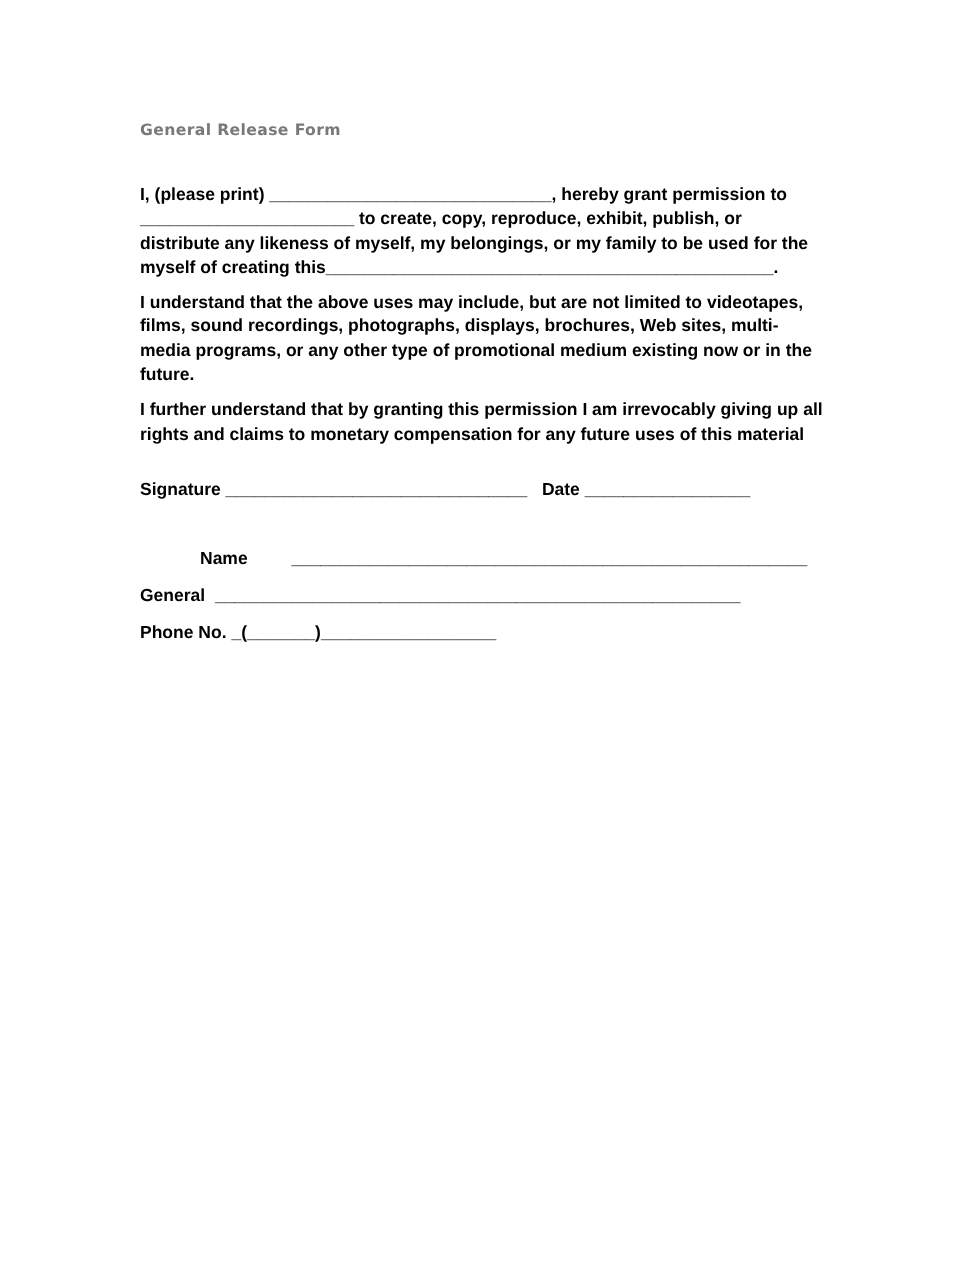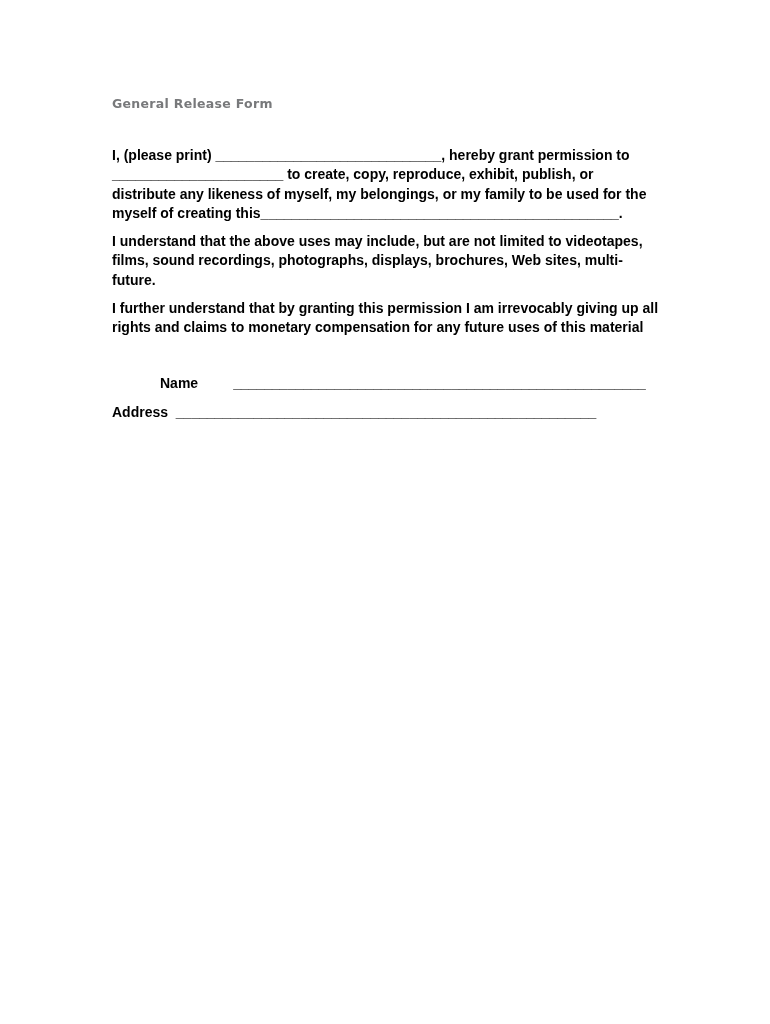--- a/index.html
+++ b/index.html
@@ -64,25 +64,28 @@
     <div data-name="paragraphs">
         <div class="para" data-name="grant-permission-paragraph">
           <div class="line" data-name="paragraph-line"><span class="txt" data-name="text-run">I, (please print) </span><span class="blank" data-name="printed-name-field">_____________________________</span><span class="txt" data-name="text-run">, hereby grant permission to</span></div>
           <div class="line" data-name="paragraph-line"><span class="blank" data-name="grantee-field">______________________</span><span class="txt" data-name="text-run"> to create, copy, reproduce, exhibit, publish, or</span></div>
           <div class="line" data-name="paragraph-line"><span class="txt" data-name="text-run">distribute any likeness of myself, my belongings, or my family to be used for the</span></div>
           <div class="line" data-name="paragraph-line"><span class="txt" data-name="text-run">myself of creating this</span><span class="blank" data-name="purpose-field">______________________________________________</span><span class="txt" data-name="text-run">.</span></div>
         </div>
         <div class="para" data-name="uses-paragraph">
           <div class="line" data-name="paragraph-line"><span class="txt" data-name="text-run">I understand that the above uses may include, but are not limited to videotapes,</span></div>
           <div class="line" data-name="paragraph-line"><span class="txt" data-name="text-run">films, sound recordings, photographs, displays, brochures, Web sites, multi-</span></div>
+          <div class="line" data-name="paragraph-line"><span class="txt" data-name="text-run">media programs, or any other type of promotional medium existing now or in the</span></div>
           <div class="line" data-name="paragraph-line"><span class="txt" data-name="text-run">future.</span></div>
         </div>
         <div class="para" data-name="irrevocable-paragraph">
           <div class="line" data-name="paragraph-line"><span class="txt" data-name="text-run">I further understand that by granting this permission I am irrevocably giving up all</span></div>
           <div class="line" data-name="paragraph-line"><span class="txt" data-name="text-run">rights and claims to monetary compensation for any future uses of this material</span></div>
         </div>
       </div>
     <div data-name="fields">
+        <div class="field-row" data-name="signature-date-row"><span class="txt" data-name="signature-label">Signature </span><span class="blank" data-name="signature-field">_______________________________</span><span class="txt" data-name="date-label">   Date </span><span class="blank" data-name="date-field">_________________</span></div>
         <div class="field-row" data-name="name-row"><span class="txt" data-name="name-label">Name         </span><span class="blank" data-name="name-field">_____________________________________________________</span></div>
-        <div class="field-row" data-name="address-row"><span class="txt" data-name="address-label">Address  </span><span class="blank" data-name="address-field">______________________________________________________</span></div>
+        <div class="field-row" data-name="address-row"><span class="txt" data-name="address-label">General  </span><span class="blank" data-name="address-field">______________________________________________________</span></div>
+        <div class="field-row" data-name="phone-row"><span class="txt" data-name="phone-label">Phone No. </span><span class="blank" data-name="phone-field">_(_______)__________________</span></div>
       </div>
   </div>
 </div>
 
 </body></html>

